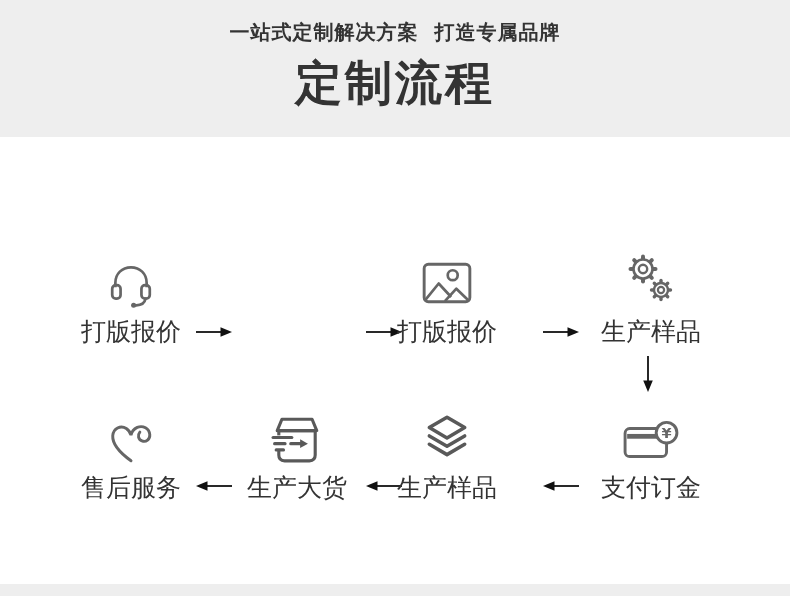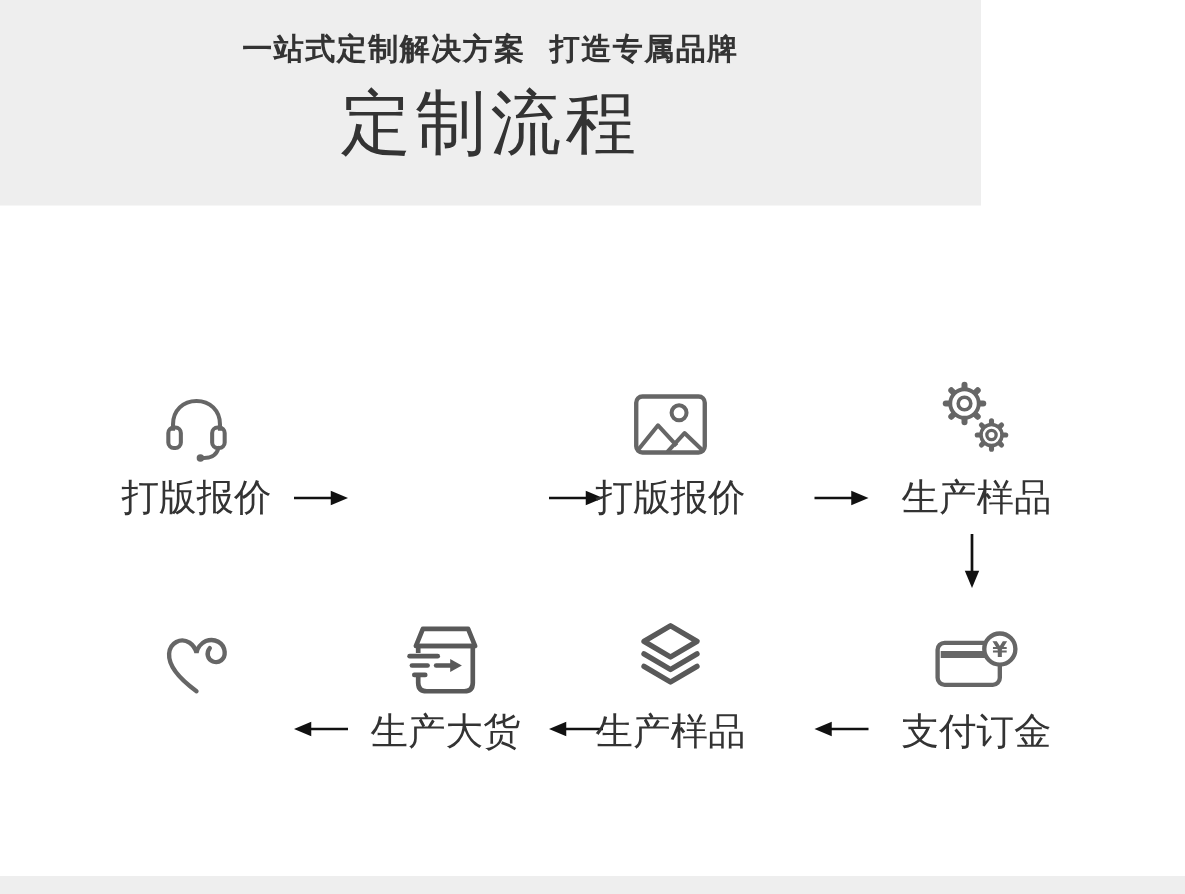--- a/index.html
+++ b/index.html
@@ -1,29 +1,29 @@
 <!DOCTYPE html>
 <html><head>
 <meta charset="utf-8">
 <style>
   html,body{margin:0;padding:0;background:#fff;}
   .canvas{
     position:relative;width:790px;height:596px;background:#ffffff;
     font-family:"DejaVu Sans","Liberation Sans",sans-serif;overflow:hidden;
   }
   .header{
-    position:absolute;top:0;left:0;width:654px;height:137px;
+    position:absolute;top:0;left:0;width:790px;height:137px;
     background:#eeeeee;text-align:center;
   }
   .subtitle{
     padding-top:21px;font-size:20px;font-weight:bold;color:#333333;
     letter-spacing:1px;white-space:pre;line-height:22px;
   }
   .title{
-    margin-top:14px;font-size:47px;font-weight:normal;color:#333333;
+    margin-top:14px;font-size:47px;font-weight:bold;color:#333333;
     letter-spacing:3px;line-height:52px;
   }
   .step{position:absolute;width:150px;text-align:center;}
   .step .icon-box{height:58px;display:flex;align-items:flex-end;justify-content:center;}
   .step .label{margin-top:9px;font-size:25px;color:#333333;line-height:30px;}
   .row1{top:250px;}
   .row2{top:406px;}
   .c1{left:56px;} .c2{left:222px;} .c3{left:372px;} .c4{left:576px;}
   .arrow{position:absolute;}
   .footer{
@@ -126,20 +126,21 @@
       <path d="M7 37 L2.2 25.5 L11.8 25.5 Z" fill="#111111"></path>
     </svg>
   </div>
 
   <div class="step row2 c1">
     <div class="icon-box">
       <svg width="48" height="44" viewBox="0 0 46 42" fill="none" stroke="#666666" stroke-width="2.8" stroke-linecap="round">
         <path d="M23 39 C12 31 5 23 5.5 15 C6 8 13 4.5 18.5 8 C21 9.7 22.5 12.5 23 14.5 C23.5 12 25.5 8.5 29 7 C34.5 4.8 40.5 8 41 14 C41.3 18.5 37.5 21.5 33.5 20 C30 18.7 29 14.5 31.5 11.5"></path>
       </svg>
     </div>
+    <div class="label">售后服务</div>
   </div>
 
   <div class="arrow" style="left:195px;top:479px;">
     <svg width="38" height="14" viewBox="0 0 38 14">
       <line x1="37" y1="7" x2="11" y2="7" stroke="#111111" stroke-width="1.8"></line>
       <path d="M1 7 L12.5 2.2 L12.5 11.8 Z" fill="#111111"></path>
     </svg>
   </div>
 
   <div class="step row2 c2">

